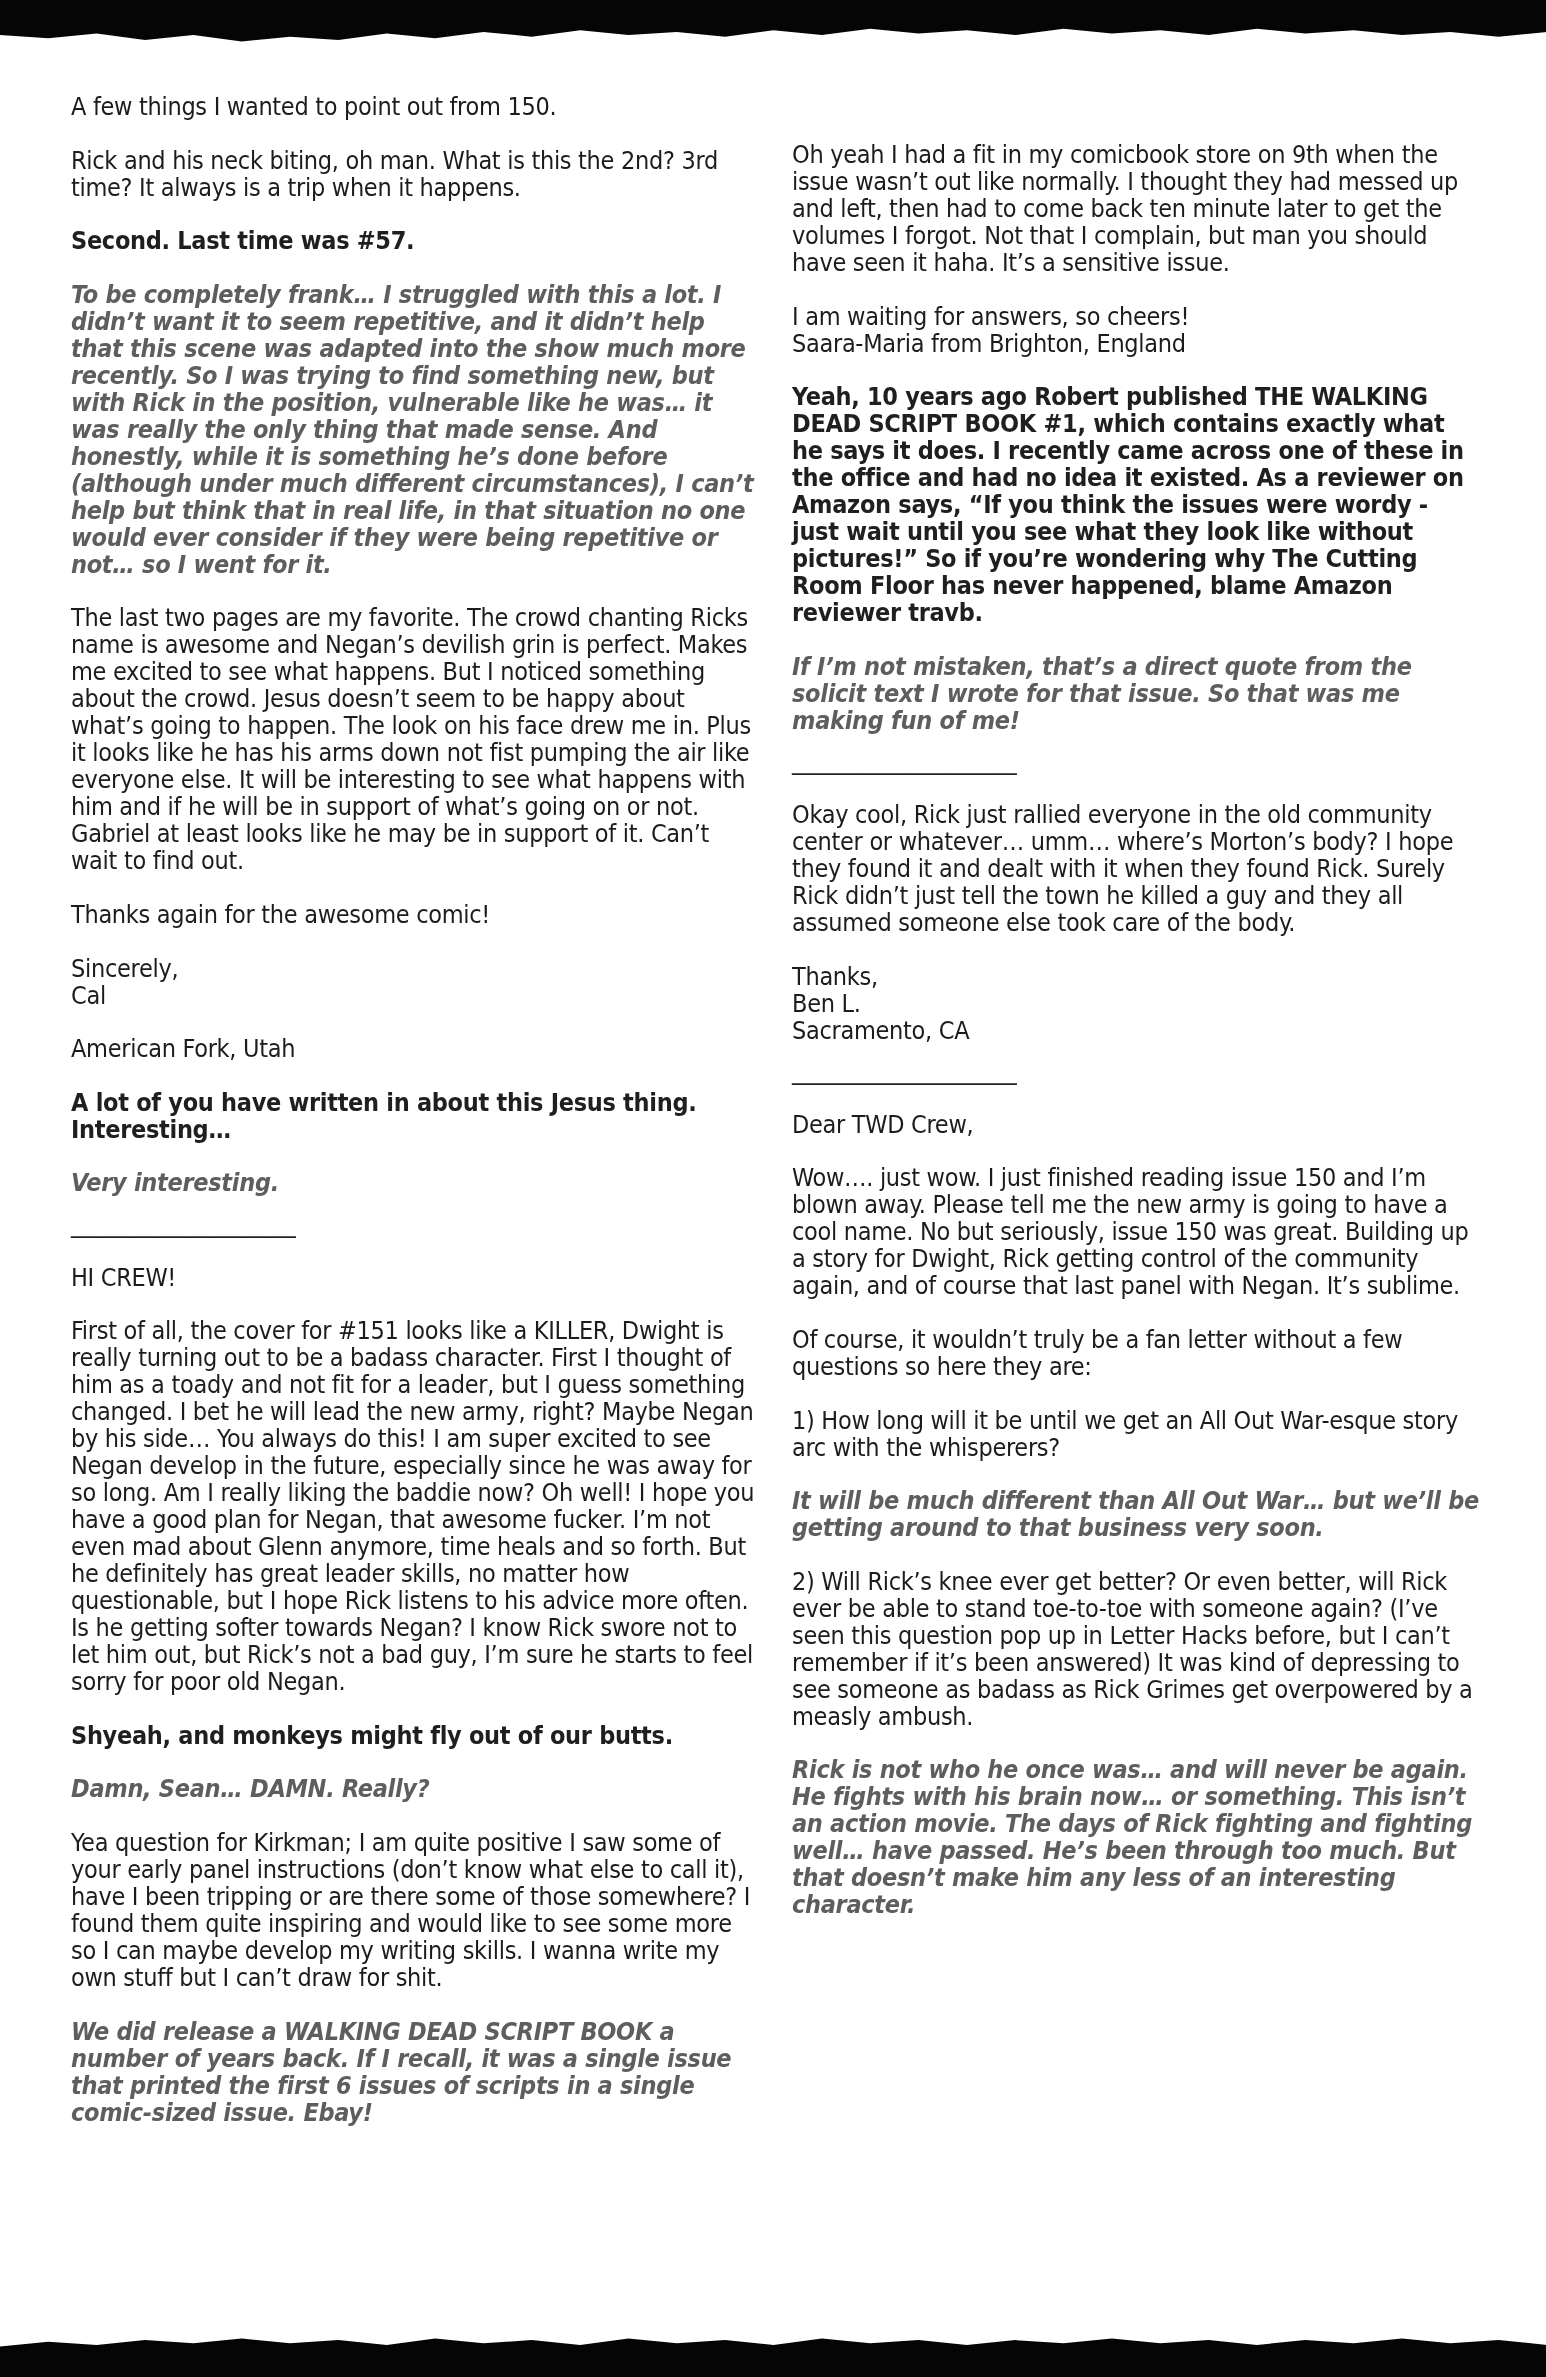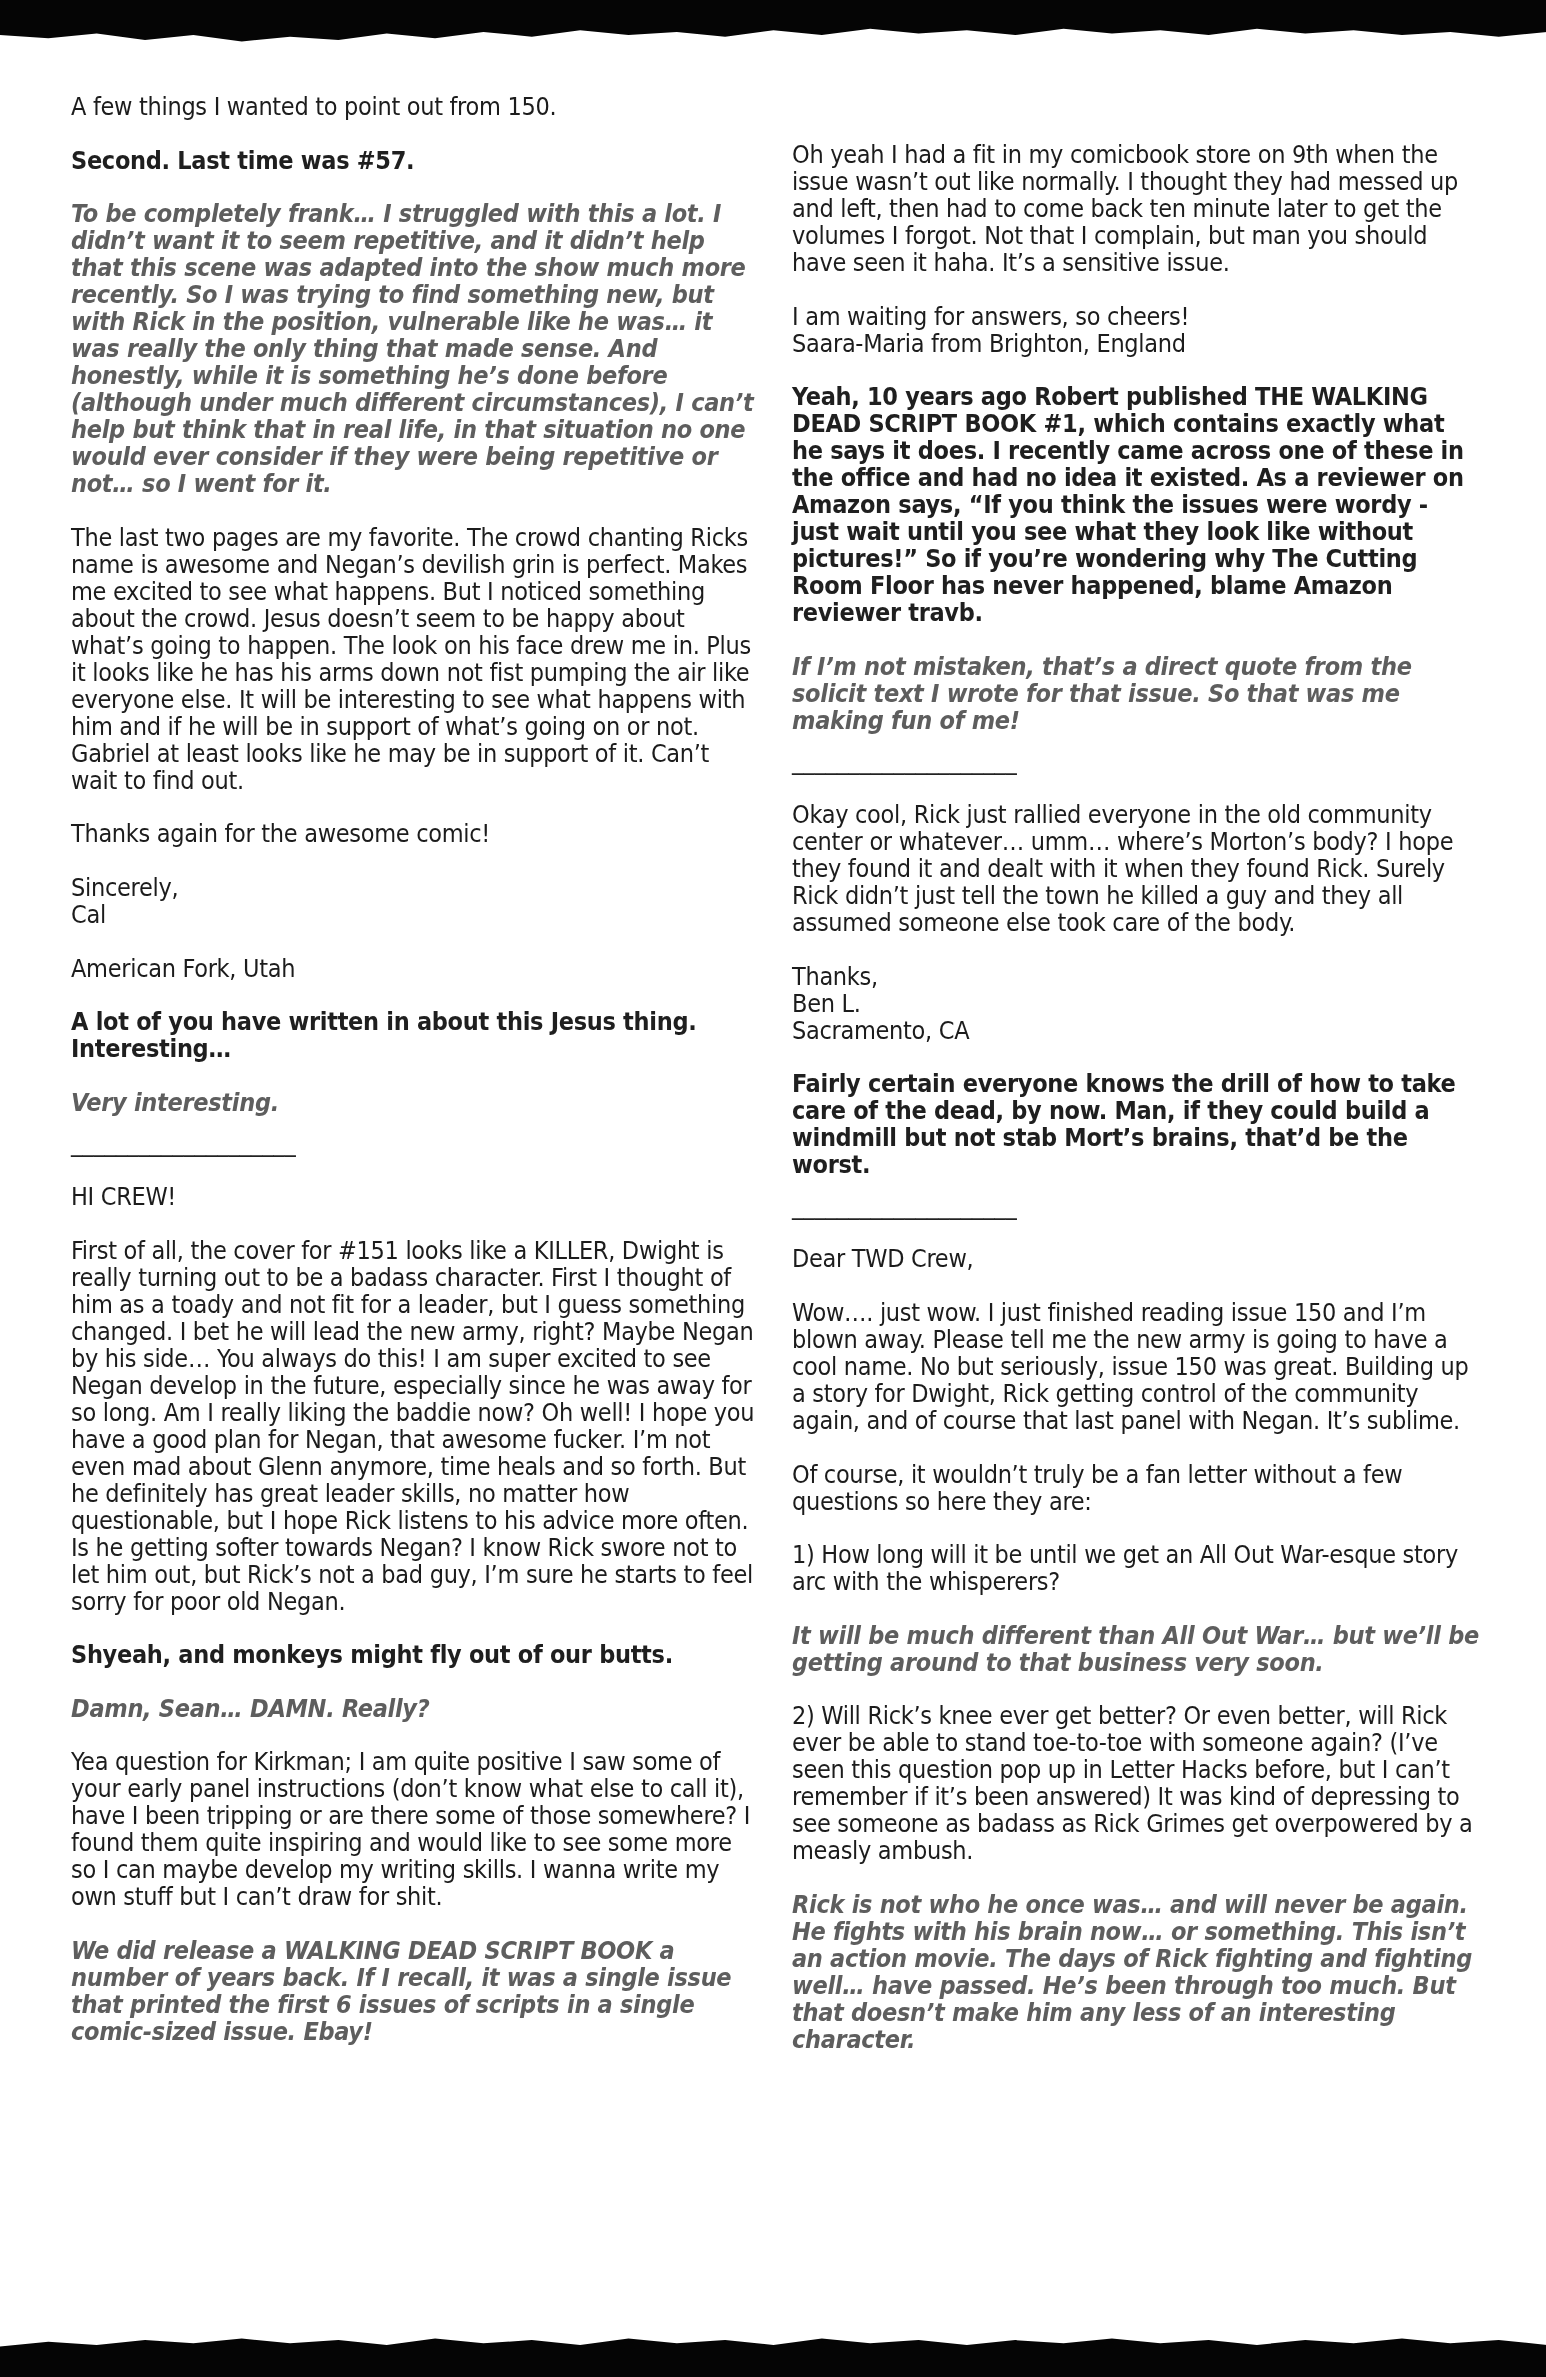--- a/index.html
+++ b/index.html
@@ -24,20 +24,21 @@
 <body>
 
 <div class="edge edge-top">
   <svg viewBox="0 0 1920 34" preserveAspectRatio="none">
     <path d="M0,0 L0,14 L60,18 L120,12 L180,20 L240,14 L300,22 L360,16 L420,20 L480,12 L540,18 L600,10 L660,16 L720,8 L780,14 L840,10 L900,16 L960,8 L1020,14 L1080,6 L1140,12 L1200,8 L1260,14 L1320,6 L1380,12 L1440,8 L1500,14 L1560,6 L1620,12 L1680,8 L1740,14 L1800,10 L1860,16 L1920,10 L1920,0 Z" fill="#050505"></path>
   </svg>
 </div>
 
 <div class="col col-left">
   <p class="p letter">A few things I wanted to point out from 150.</p>
+  <p class="p letter">Rick and his neck biting, oh man. What is this the 2nd? 3rd time? It always is a trip when it happens.</p>
   <p class="p reply-bold">Second. Last time was #57.</p>
   <p class="p reply-italic">To be completely frank… I struggled with this a lot.  I didn’t want it to seem repetitive, and it didn’t help that this scene was adapted into the show much more recently.  So I was trying to find something new, but with Rick in the position, vulnerable like he was… it was really the only thing that made sense.  And honestly, while it is something he’s done before (although under much different circumstances), I can’t help but think that in real life, in that situation no one would ever consider if they were being repetitive or not… so I went for it.</p>
   <p class="p letter">The last two pages are my favorite. The crowd chanting Ricks name is awesome and Negan’s devilish grin is perfect. Makes me excited to see what happens. But I noticed something about the crowd. Jesus doesn’t seem to be happy about what’s going to happen. The look on his face drew me in. Plus it looks like he has his arms down not fist pumping the air like everyone else. It will be interesting to see what happens with him and if he will be in support of what’s going on or not. Gabriel at least looks like he may be in support of it. Can’t wait to find out.</p>
   <p class="p letter">Thanks again for the awesome comic!</p>
   <p class="p letter">Sincerely,
 Cal</p>
   <p class="p letter">American Fork, Utah</p>
   <p class="p reply-bold">A lot of you have written in about this Jesus thing. Interesting…</p>
   <p class="p reply-italic">Very interesting.</p>
   <p class="p divider">____________________</p>
@@ -53,21 +54,20 @@
   <p class="p letter">Oh yeah I had a fit in my comicbook store on 9th when the issue wasn’t out like normally. I thought they had messed up and left, then had to come back ten minute later to get the volumes I forgot. Not that I complain, but man you should have seen it haha. It’s a sensitive issue.</p>
   <p class="p letter">I am waiting for answers, so cheers!
 Saara-Maria from Brighton, England</p>
   <p class="p reply-bold">Yeah, 10 years ago Robert published THE WALKING DEAD SCRIPT BOOK #1, which contains exactly what he says it does. I recently came across one of these in the office and had no idea it existed. As a reviewer on Amazon says, “If you think the issues were wordy - just wait until you see what they look like without pictures!” So if you’re wondering why The Cutting Room Floor has never happened, blame Amazon reviewer travb.</p>
   <p class="p reply-italic">If I’m not mistaken, that’s a direct quote from the solicit text I wrote for that issue.  So that was me making fun of me!</p>
   <p class="p divider">____________________</p>
   <p class="p letter">Okay cool, Rick just rallied everyone in the old community center or whatever… umm… where’s Morton’s body? I hope they found it and dealt with it when they found Rick. Surely Rick didn’t just tell the town he killed a guy and they all assumed someone else took care of the body.</p>
   <p class="p letter">Thanks,
 Ben L.
 Sacramento, CA</p>
-  <p class="p reply-bold">Fairly certain everyone knows the drill of how to take care of the dead, by now. Man, if they could build a windmill but not stab Mort’s brains, that’d be the worst.</p>
   <p class="p divider">____________________</p>
   <p class="p letter">Dear TWD Crew,</p>
   <p class="p letter">Wow…. just wow. I just finished reading issue 150 and I’m blown away. Please tell me the new army is going to have a cool name. No but seriously, issue 150 was great. Building up a story for Dwight, Rick getting control of the community again, and of course that last panel with Negan. It’s sublime.</p>
   <p class="p letter">Of course, it wouldn’t truly be a fan letter without a few questions so here they are:</p>
   <p class="p letter">1) How long will it be until we get an All Out War-esque story arc with the whisperers?</p>
   <p class="p reply-italic">It will be much different than All Out War… but we’ll be getting around to that business very soon.</p>
   <p class="p letter">2) Will Rick’s knee ever get better? Or even better, will Rick ever be able to stand toe-to-toe with someone again? (I’ve seen this question pop up in Letter Hacks before, but I can’t remember if it’s been answered) It was kind of depressing to see someone as badass as Rick Grimes get overpowered by a measly ambush.</p>
   <p class="p reply-italic tight">Rick is not who he once was… and will never be again.  He fights with his brain now… or something.  This isn’t an action movie.  The days of Rick fighting and fighting well… have passed.  He’s been through too much.  But that doesn’t make him any less of an interesting character.</p>
 </div>
 

